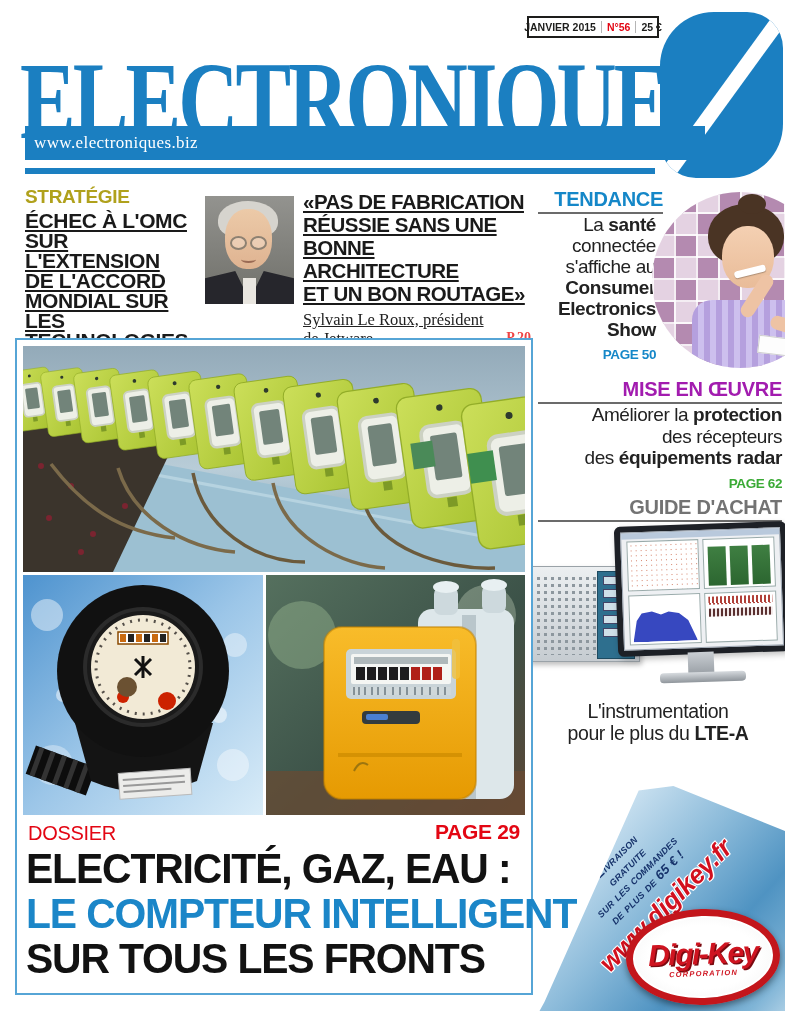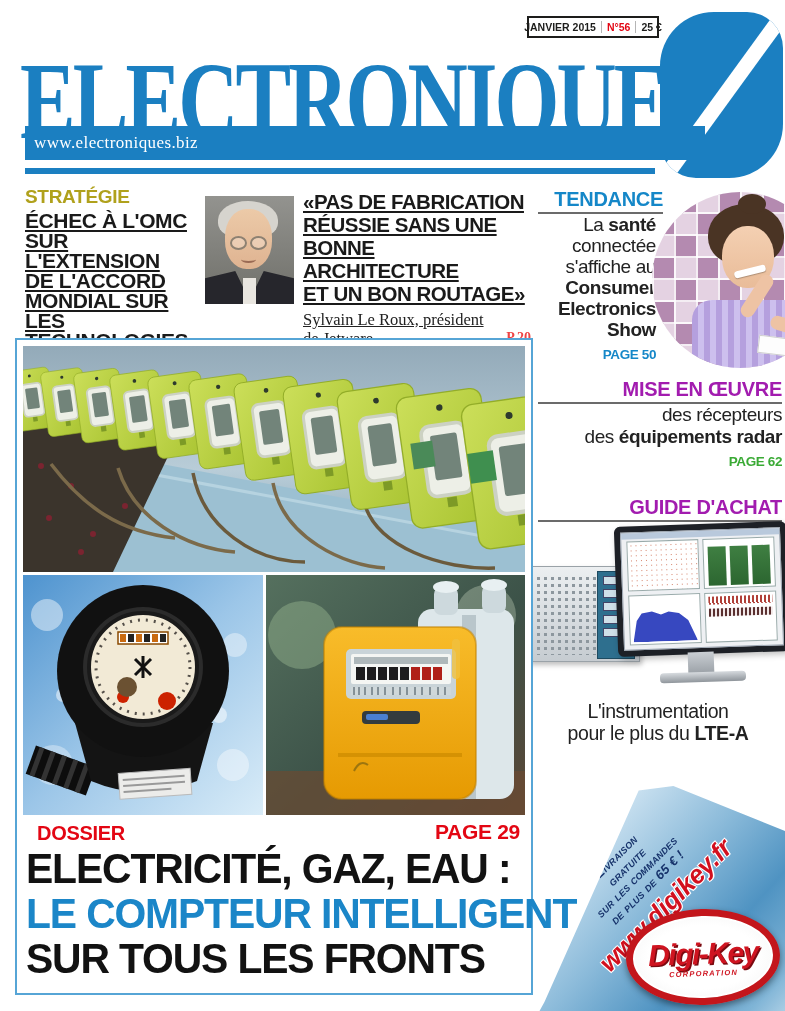--- a/index.html
+++ b/index.html
@@ -64,21 +64,21 @@
   .girl-circle .shirt { position:absolute; left:40px; top:108px; width:112px; height:70px;
     background:repeating-linear-gradient(90deg,#b5a0de 0 6px,#cdc0ee 6px 12px); border-radius:20px 20px 0 0; }
   .girl-circle .armL { position:absolute; left:118px; top:128px; width:44px; height:14px; background:#eec3a4; transform:rotate(16deg); border-radius:7px; }
   .girl-circle .card { position:absolute; left:106px; top:146px; width:54px; height:18px; background:#fdfdfd; border:1px solid #cfcfcf; transform:rotate(7deg); }
 
   .mise-header { left:538px; top:378px; color:#a21caf; }
   .mise-text { left:538px; top:404px; width:244px; text-align:right; font-size:19px; line-height:21.5px; color:#222; letter-spacing:-.4px; }
   .mise-text .b { font-weight:bold; }
   .mise-text .rail-page { color:#3aaa35; }
 
-  .guide-header { left:538px; top:496px; color:#a21caf; }
+  .guide-header { left:538px; top:496px; color:#737373; }
 
   
   .instrument { left:528px; top:524px; width:257px; height:170px; }
   .monitor { position:absolute; left:88px; top:0; width:172px; height:130px; background:#1d2026; border-radius:6px; padding:6px; transform:rotate(-2deg); box-shadow:2px 3px 6px rgba(0,0,0,.25); }
   .screen { width:100%; height:100%; background:#eef0f3; border:1px solid #9aa4b0; position:relative; padding:8px 5px 4px; display:grid; grid-template-columns:1fr 1fr; grid-template-rows:1fr 1fr; gap:4px; }
   .screen .titlebar { position:absolute; left:0; top:0; width:100%; height:6px; background:#b9c9dc; }
   .chart { border:1px solid #9aa; background:#fff; position:relative; overflow:hidden; }
   .c-constel { background-image:radial-gradient(#d4826a 22%, transparent 24%); background-size:5px 5px; background-position:1px 1px; }
   .c-bars { display:flex; align-items:flex-end; justify-content:space-around; padding:2px; }
   .c-bars i { display:block; width:26%; height:88%; background:linear-gradient(#3f7f42,#2c6630); }
@@ -100,21 +100,21 @@
   .instr-text .b { font-weight:bold; }
   .instr-text .rail-page { color:#f59b00; }
 
   
   .frame { left:15px; top:338px; width:518px; height:657px; border:2px solid #56a5d6; background:#fff; }
   .photo { position:absolute; overflow:hidden; }
   .meters-photo { left:6px; top:6px; width:502px; height:226px; }
   .water-photo { left:6px; top:235px; width:240px; height:240px; }
   .gas-photo { left:249px; top:235px; width:259px; height:240px; }
 
-  .dossier-label { position:absolute; left:20px; top:482px; color:#e30613; font-weight:bold; font-size:20px; letter-spacing:-.3px; }
+  .dossier-label { position:absolute; left:11px; top:482px; color:#e30613; font-weight:normal; font-size:20px; letter-spacing:-.3px; }
   .page35 { position:absolute; right:11px; top:480px; color:#e30613; font-weight:bold; font-size:21px; letter-spacing:-.3px; }
   .big-head { position:absolute; left:9px; top:506px; width:505px; }
   .big-head div { font-weight:bold; font-size:43px; line-height:45px; letter-spacing:-1.2px; transform:scaleX(.95); transform-origin:left; white-space:nowrap; }
   .bh1,.bh3 { color:#121212; }
   .bh2 { color:#1b86c8; }
 
   
   .ad { left:537px; top:786px; width:248px; height:225px;
     clip-path:polygon(41% 2%, 55% 0, 100% 20%, 100% 100%, 1% 100%, 3% 96%);
     background:linear-gradient(132deg,#f4fafd 2%,#cfe4f2 20%,#8cbbda 48%,#4f93c2 72%,#7fb4d6 92%,#a9cde4 100%); }
@@ -191,20 +191,21 @@
   <div class="bun"></div>
   <div class="face"></div>
   <div class="armR"></div>
   <div class="brush"></div>
   <div class="armL"></div>
   <div class="card"></div>
 </div>
 
 <div class="abs rail-header mise-header">MISE EN ŒUVRE</div>
 <div class="abs mise-text">
+  <div><span>Améliorer la </span><span class="b">protection</span></div>
   <div>des récepteurs</div>
   <div><span>des </span><span class="b">équipements radar</span></div>
   <div class="rail-page">PAGE 62</div>
 </div>
 
 <div class="abs rail-header guide-header">GUIDE D'ACHAT</div>
 <div class="abs instrument">
   <div class="chassis">
     <div class="vents"></div>
     <div class="panel">

